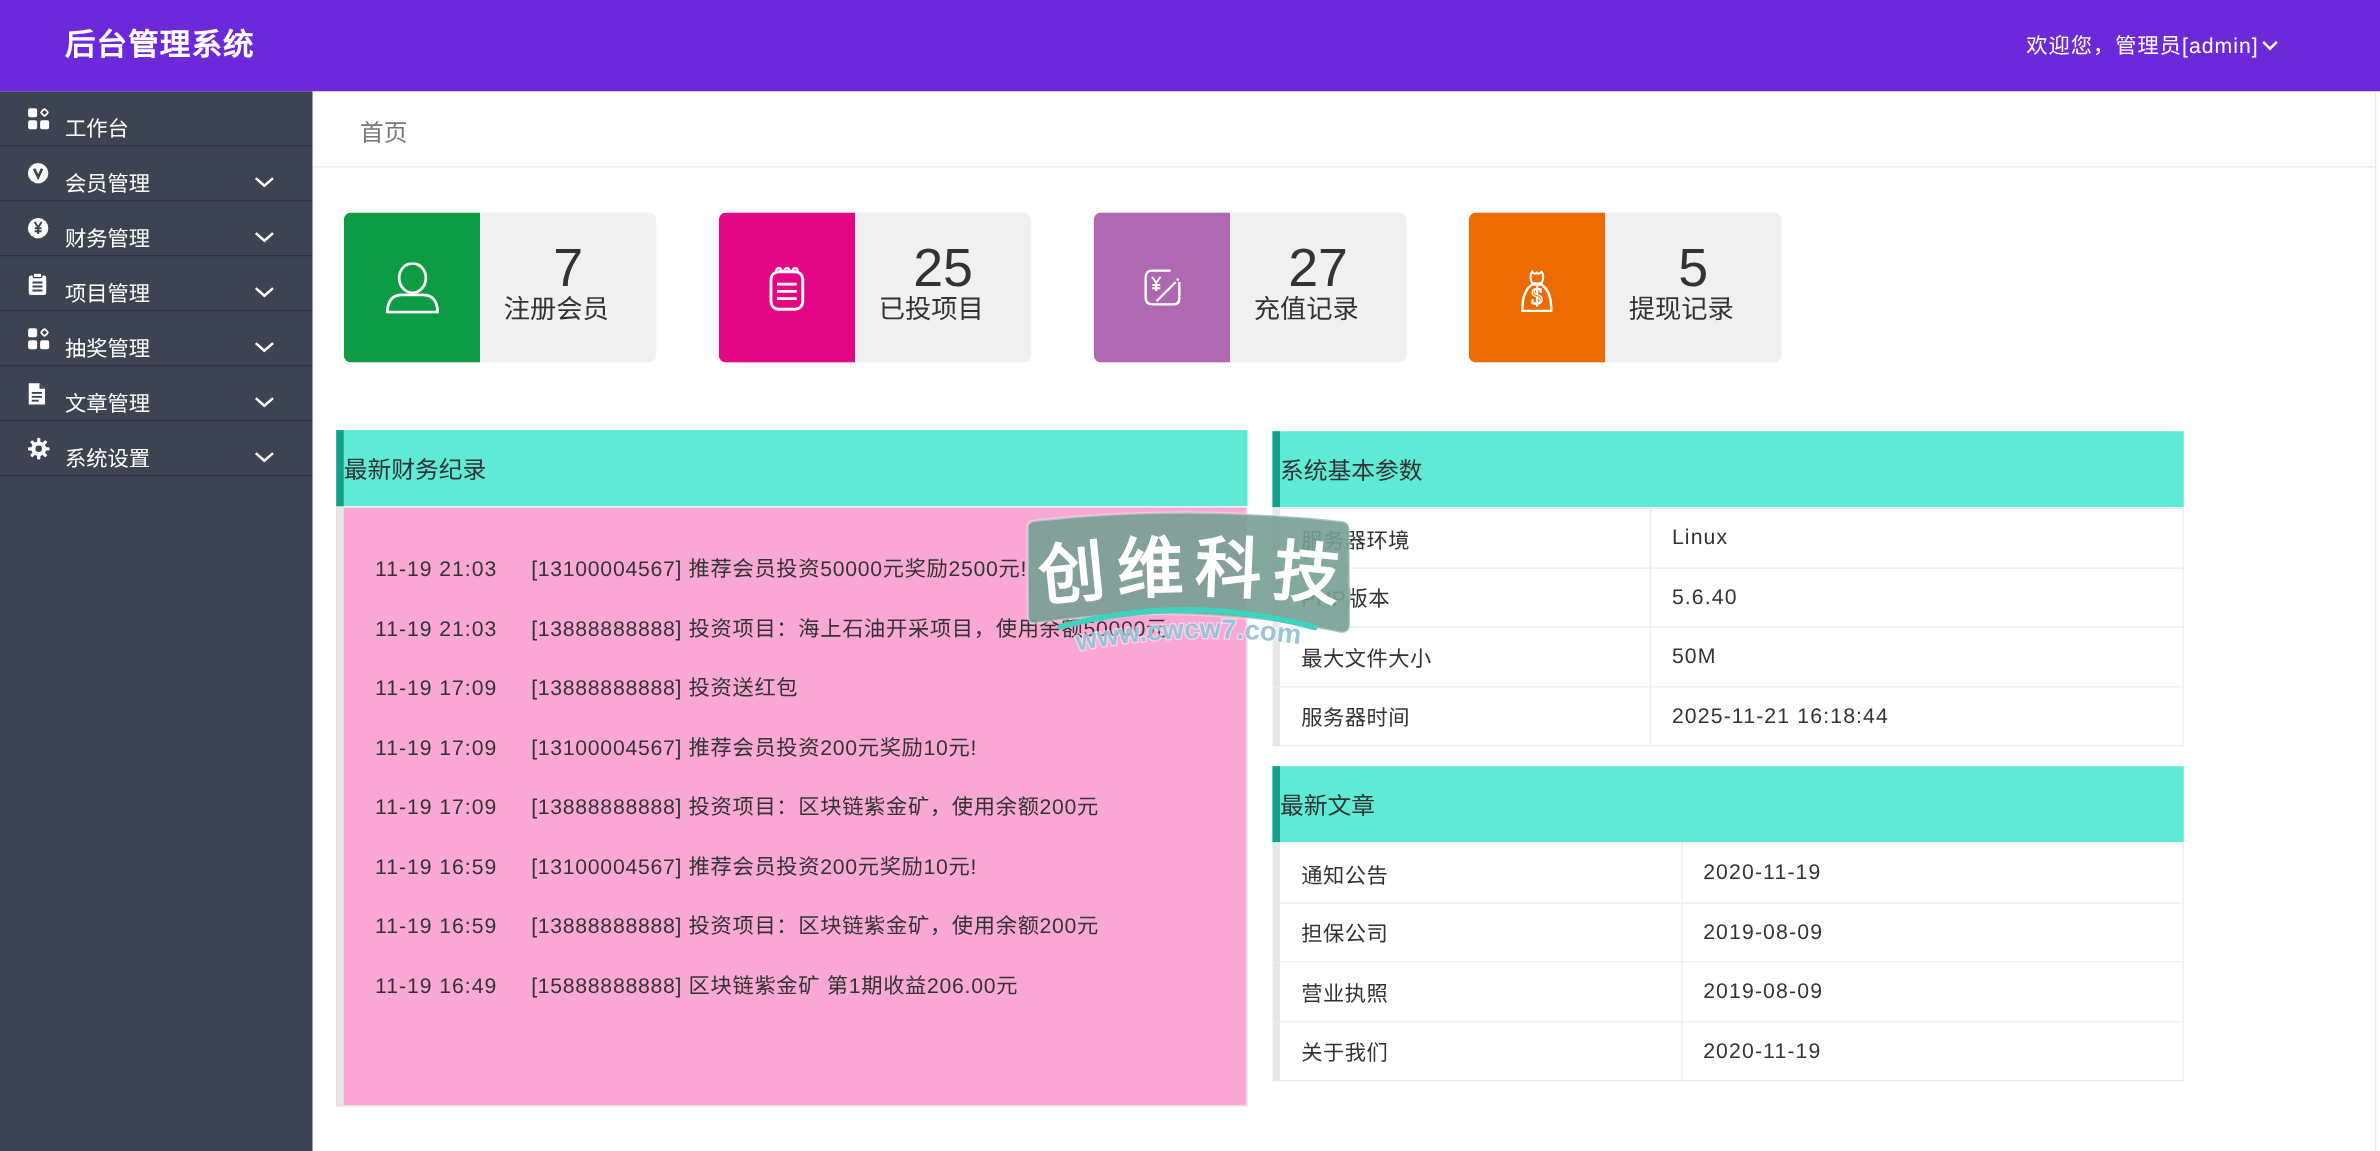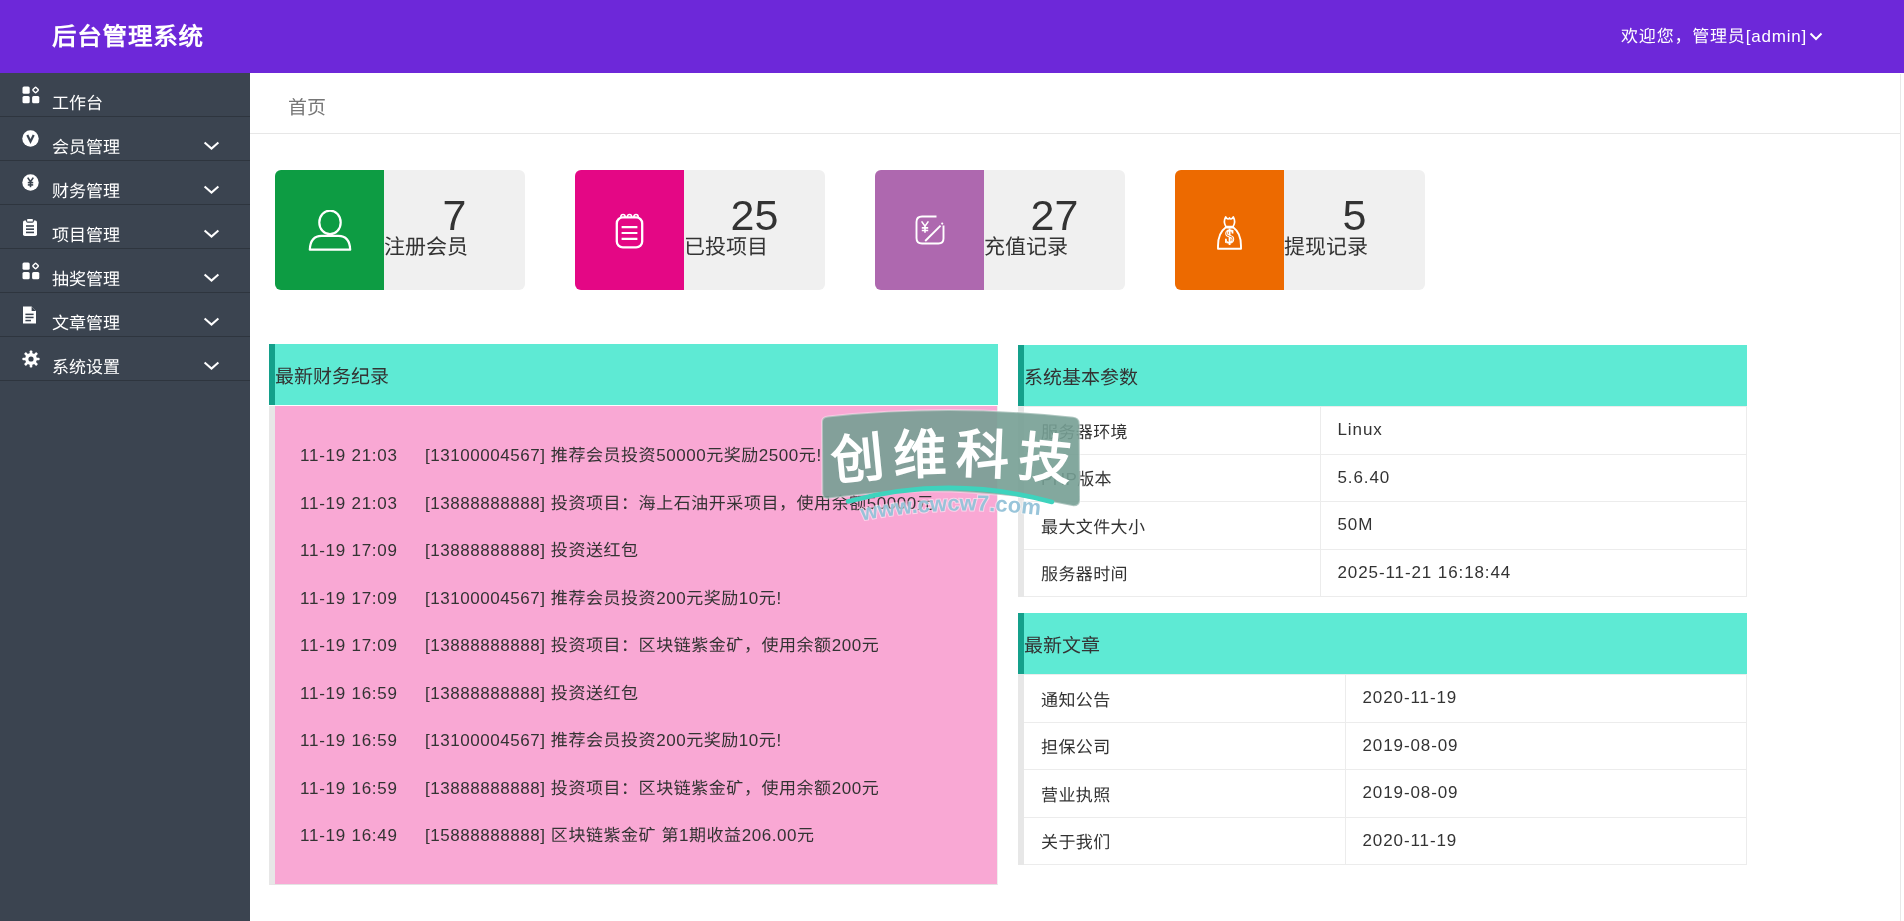--- a/index.html
+++ b/index.html
@@ -16,21 +16,21 @@
 .mi:after{content:"";position:absolute;left:0;right:0;bottom:0;height:1px;background:rgba(0,0,0,.22)}
 .mi .ic{position:absolute;left:22px;top:50%;margin-top:-9px;width:18px;height:18px}
 .mi .tx{position:absolute;left:52px;top:2px;line-height:57.3px}
 .mi .ar{position:absolute;left:203px;top:50%;margin-top:-4px}
 #main{position:absolute;left:250px;top:73px;width:1654px;height:848px;background:#fff}
 #crumb{position:absolute;left:0;top:0;width:1654px;height:61px;border-bottom:1px solid #e7e7e7;
   font-size:19px;color:#767676;line-height:70px;padding-left:38px}
 .card{position:absolute;top:97px;width:250px;height:120px;border-radius:6px;background:#f0f0f0;overflow:hidden}
 .card .cb{position:absolute;left:0;top:0;width:109px;height:120px;display:flex;align-items:center;justify-content:center}
 .card .num{position:absolute;left:109px;top:24px;width:141px;text-align:center;font-size:43px;line-height:42px;color:#333}
-.card .lab{position:absolute;left:109px;top:60px;width:122px;text-align:left;font-size:21px;color:#333}
+.card .lab{position:absolute;left:109px;top:60px;width:122px;text-align:center;font-size:21px;color:#333}
 .panel-h{position:absolute;height:61px;background:#5eead4;border-left:6px solid #14a08b;
   font-size:19px;color:#333;line-height:65px;}
 #fin-body{position:absolute;left:19px;top:333px;width:729px;height:479px;background:#f9a8d4;
   border-left:6px solid #e7e7e7;border-right:1px solid #efefef;border-bottom:1px solid #e3e3e3}
 #fin-body ul{list-style:none;padding-top:26px}
 #fin-body li{height:47.5px;line-height:47.5px;font-size:17px;color:#333;padding-left:25px;white-space:nowrap;letter-spacing:0.55px}
 #fin-body li .t{display:inline-block;width:125px;letter-spacing:0.75px}
 table.ptab{border-collapse:collapse;table-layout:fixed;background:#fff}
 table.ptab td{border:1px solid #ececec;height:47.5px;font-size:17px;color:#333;padding:0 0 0 17px;white-space:nowrap;letter-spacing:0.4px}
 table.ptab tr td:first-child{border-left:6px solid #e7e7e7}
@@ -214,21 +214,20 @@
   </div>
 
   <div class="panel-h" style="left:19px;top:271px;width:729px">最新财务纪录</div>
   <div id="fin-body">
     <ul>
       <li><span class="t">11-19 21:03</span><span>[13100004567] 推荐会员投资50000元奖励2500元!</span></li>
       <li><span class="t">11-19 21:03</span><span>[13888888888] 投资项目：海上石油开采项目，使用余额50000元</span></li>
       <li><span class="t">11-19 17:09</span><span>[13888888888] 投资送红包</span></li>
       <li><span class="t">11-19 17:09</span><span>[13100004567] 推荐会员投资200元奖励10元!</span></li>
       <li><span class="t">11-19 17:09</span><span>[13888888888] 投资项目：区块链紫金矿，使用余额200元</span></li>
-      <li><span class="t">11-19 16:59</span><span>[13888888888] 投资送红包</span></li>
       <li><span class="t">11-19 16:59</span><span>[13100004567] 推荐会员投资200元奖励10元!</span></li>
       <li><span class="t">11-19 16:59</span><span>[13888888888] 投资项目：区块链紫金矿，使用余额200元</span></li>
       <li><span class="t">11-19 16:49</span><span>[15888888888] 区块链紫金矿 第1期收益206.00元</span></li>
     </ul>
   </div>
 
   <div class="panel-h" style="left:768px;top:272px;width:729px">系统基本参数</div>
   <table class="ptab" style="position:absolute;left:768px;top:333px;width:729px">
     <colgroup>
         <col style="width:299px">

